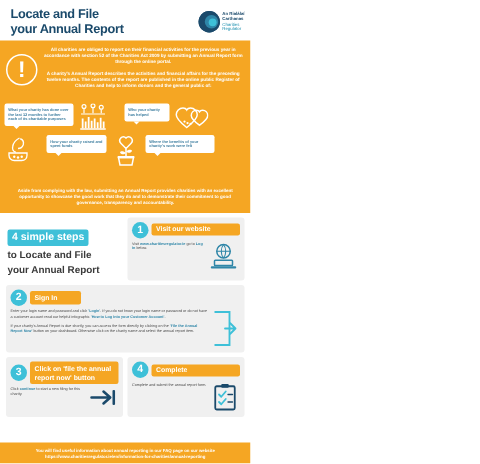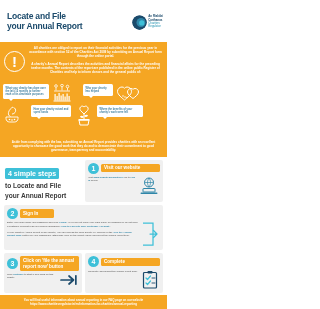--- a/index.html
+++ b/index.html
@@ -6,21 +6,21 @@
   html,body { background:#ffffff; }
   body {
     width:167px; height:309px;
     font-family:"Liberation Sans", sans-serif;
     overflow:hidden;
     position:relative;
   }
 
   
   .header {
-    height:42px;
+    height:27px;
     background:#ffffff;
     display:flex;
     align-items:center;
     justify-content:space-between;
     padding:2px 4px 0 7px;
   }
   .hdr-title {
     color:#1b4a6b;
     font-size:8.5px;
     font-weight:bold;

